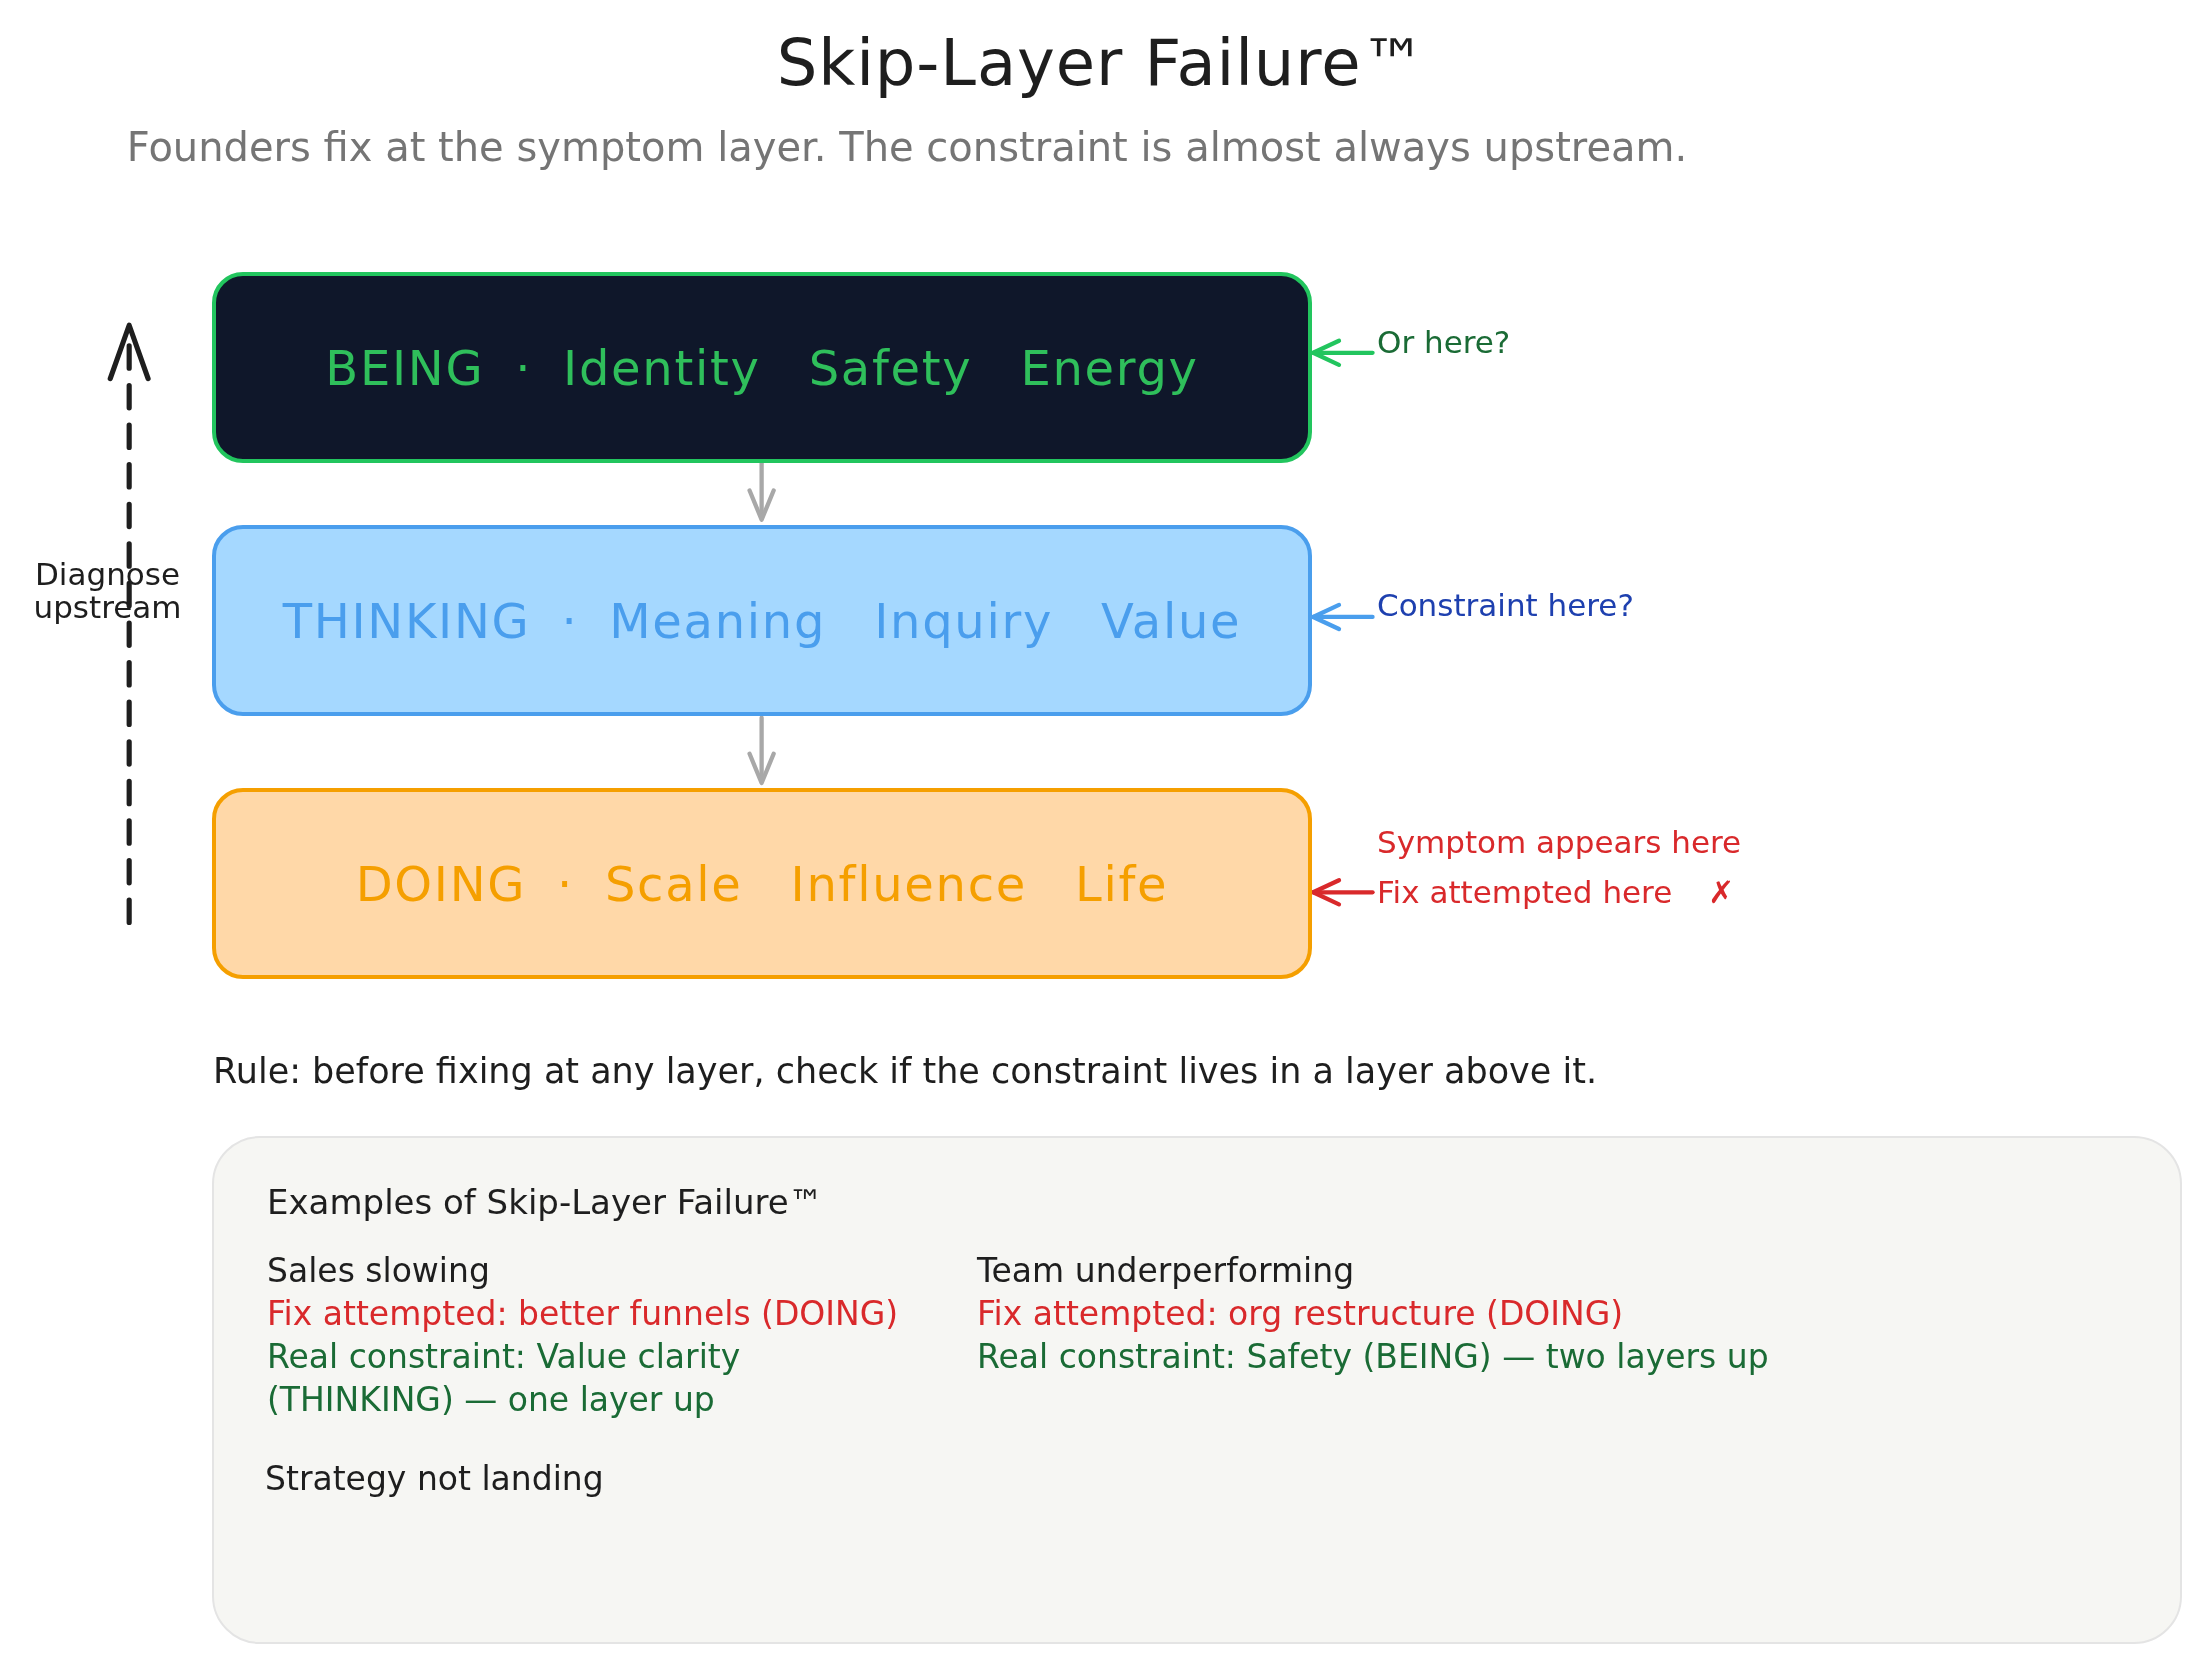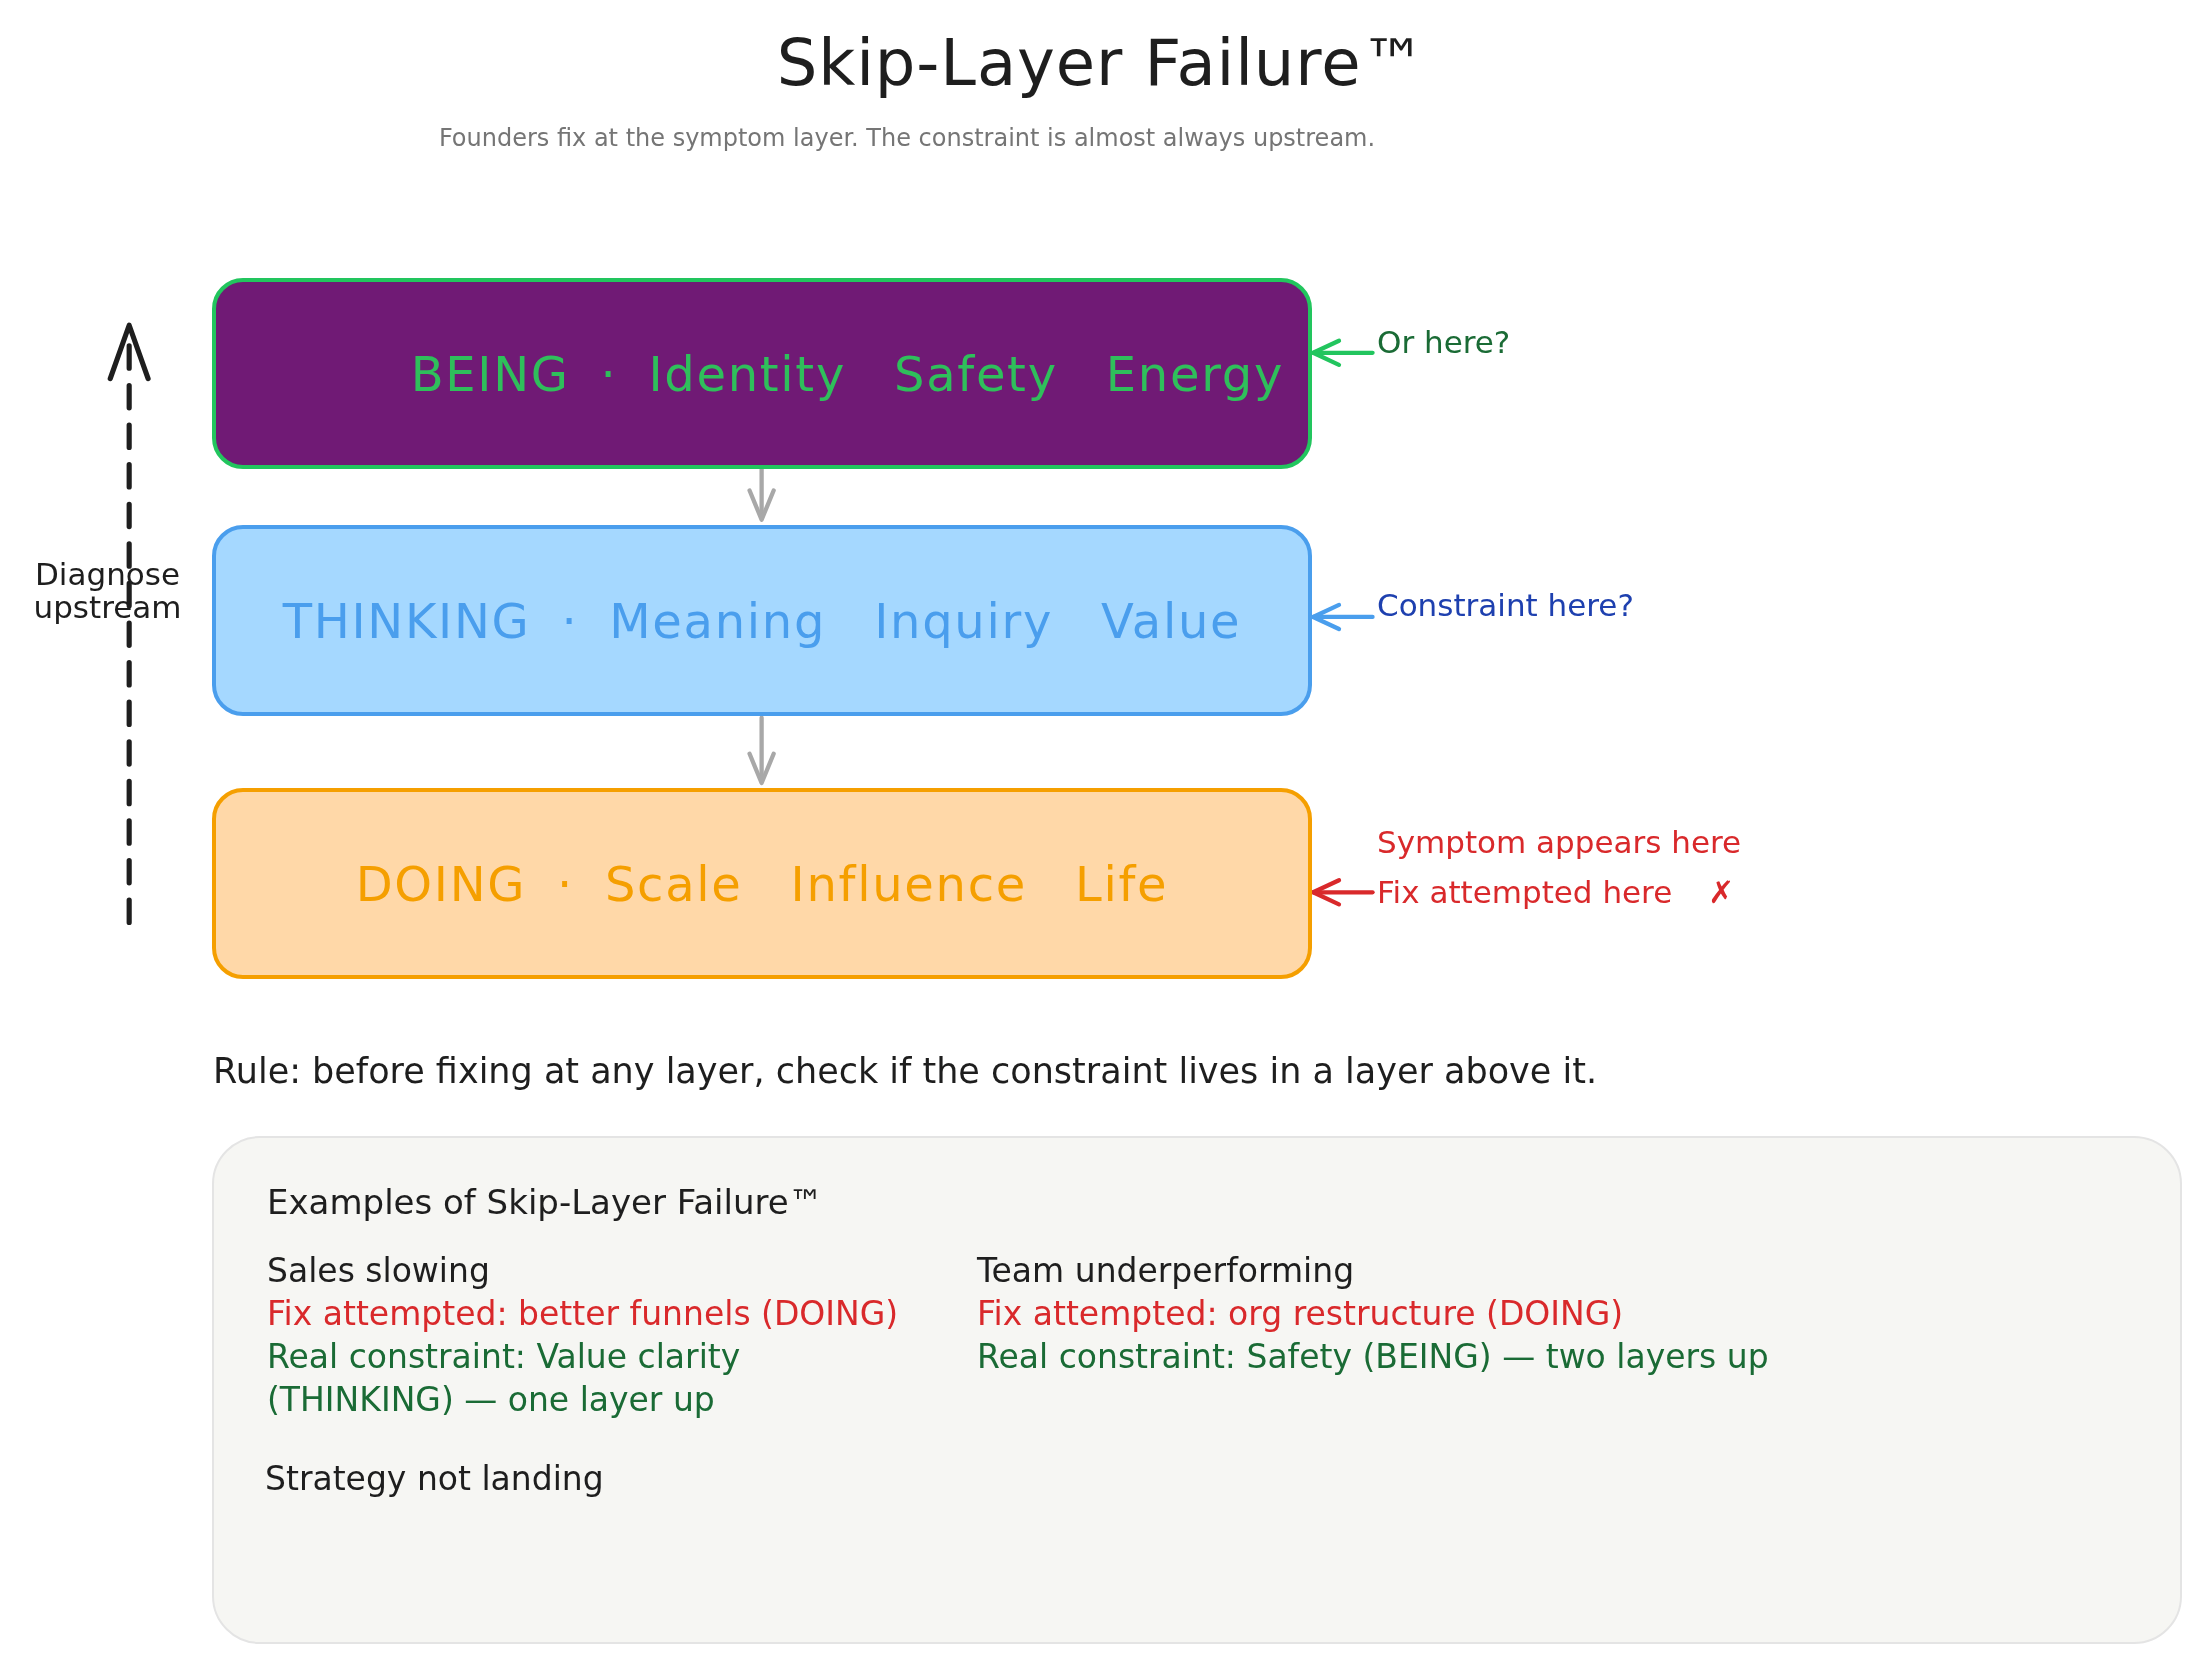--- a/index.html
+++ b/index.html
@@ -1,26 +1,26 @@
 <!DOCTYPE html>
 <html style="font-size:13.8px"><head>
   <meta charset="utf-8">
   <style>
     html, body { margin: 0; padding: 0; background: #ffffff; }
     body { width: 2203px; height: 1665px; position: relative; overflow: hidden;
            font-family: "DejaVu Sans", sans-serif; color: #1e1e1e; }
     .abs { position: absolute; }
     .title { left: 0; width: 2203px; top: 26px; text-align: center; font-size: 64px; color: #1e1e1e; letter-spacing: 0.9px; }
-    .subtitle { left: 0; width: 1814px; top: 124px; text-align: center; font-size: 24px; color: #757575; }
+    .subtitle { left: 0; width: 1814px; top: 124px; text-align: center; font-size: 40px; color: #757575; }
     .layer { position: absolute; left: 212px; width: 1100px; height: 191px; border-radius: 31px;
              border: 4.3px solid; box-sizing: border-box; display: flex; align-items: center; justify-content: center;
              font-size: 48px; letter-spacing: 1.7px; }
     .layer span { margin: 0 24px; }
     .layer .dot { margin: 0 6.9px; }
-    .being { top: 278px; background: #701a75; border-color: #22c55e; color: #2fbf5b; justify-content: flex-end; }
+    .being { top: 272px; background: #0f172a; border-color: #22c55e; color: #2fbf5b; }
     .thinking { top: 525px; background: #a5d8ff; border-color: #4a9eed; color: #4a9eed; }
     .doing { top: 788px; background: #ffd8a8; border-color: #f59f00; color: #f59f00; }
     .note { font-size: 31px; left: 1377px; }
     .note-green { color: #1a6b35; }
     .note-blue { color: #1e40af; }
     .note-red { color: #d9292b; line-height: 50px; }
     .side-label { font-size: 31px; color: #1e1e1e; text-align: center; line-height: 33px; left: 17px; width: 181px; top: 558px; background: transparent; }
     .rule { left: 213px; top: 1051px; font-size: 35px; color: #1e1e1e; }
     .examples { left: 212px; top: 1136px; width: 1970px; height: 508px; background: #f6f6f3; border: 2.6px solid #e4e4e4;
                 border-radius: 48px; box-sizing: border-box; }

